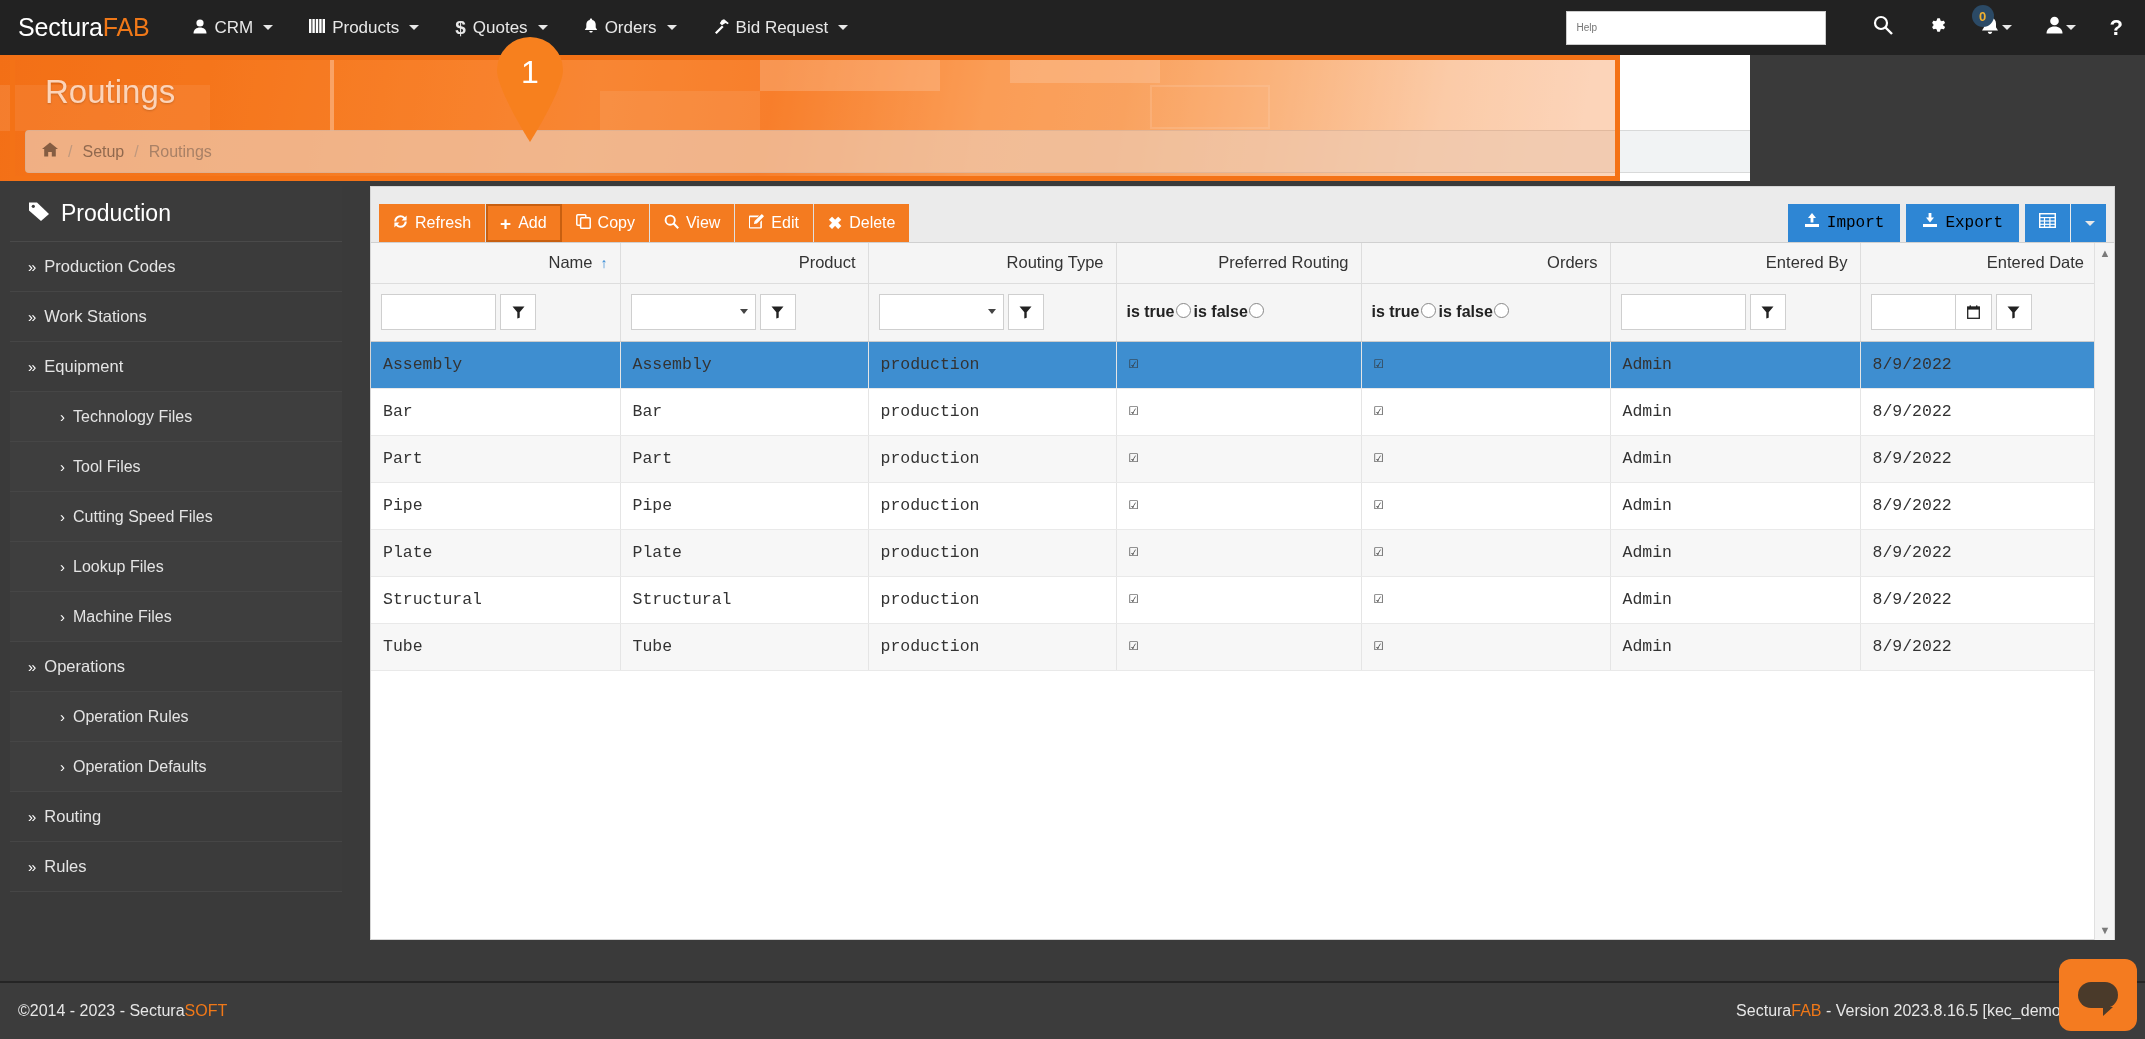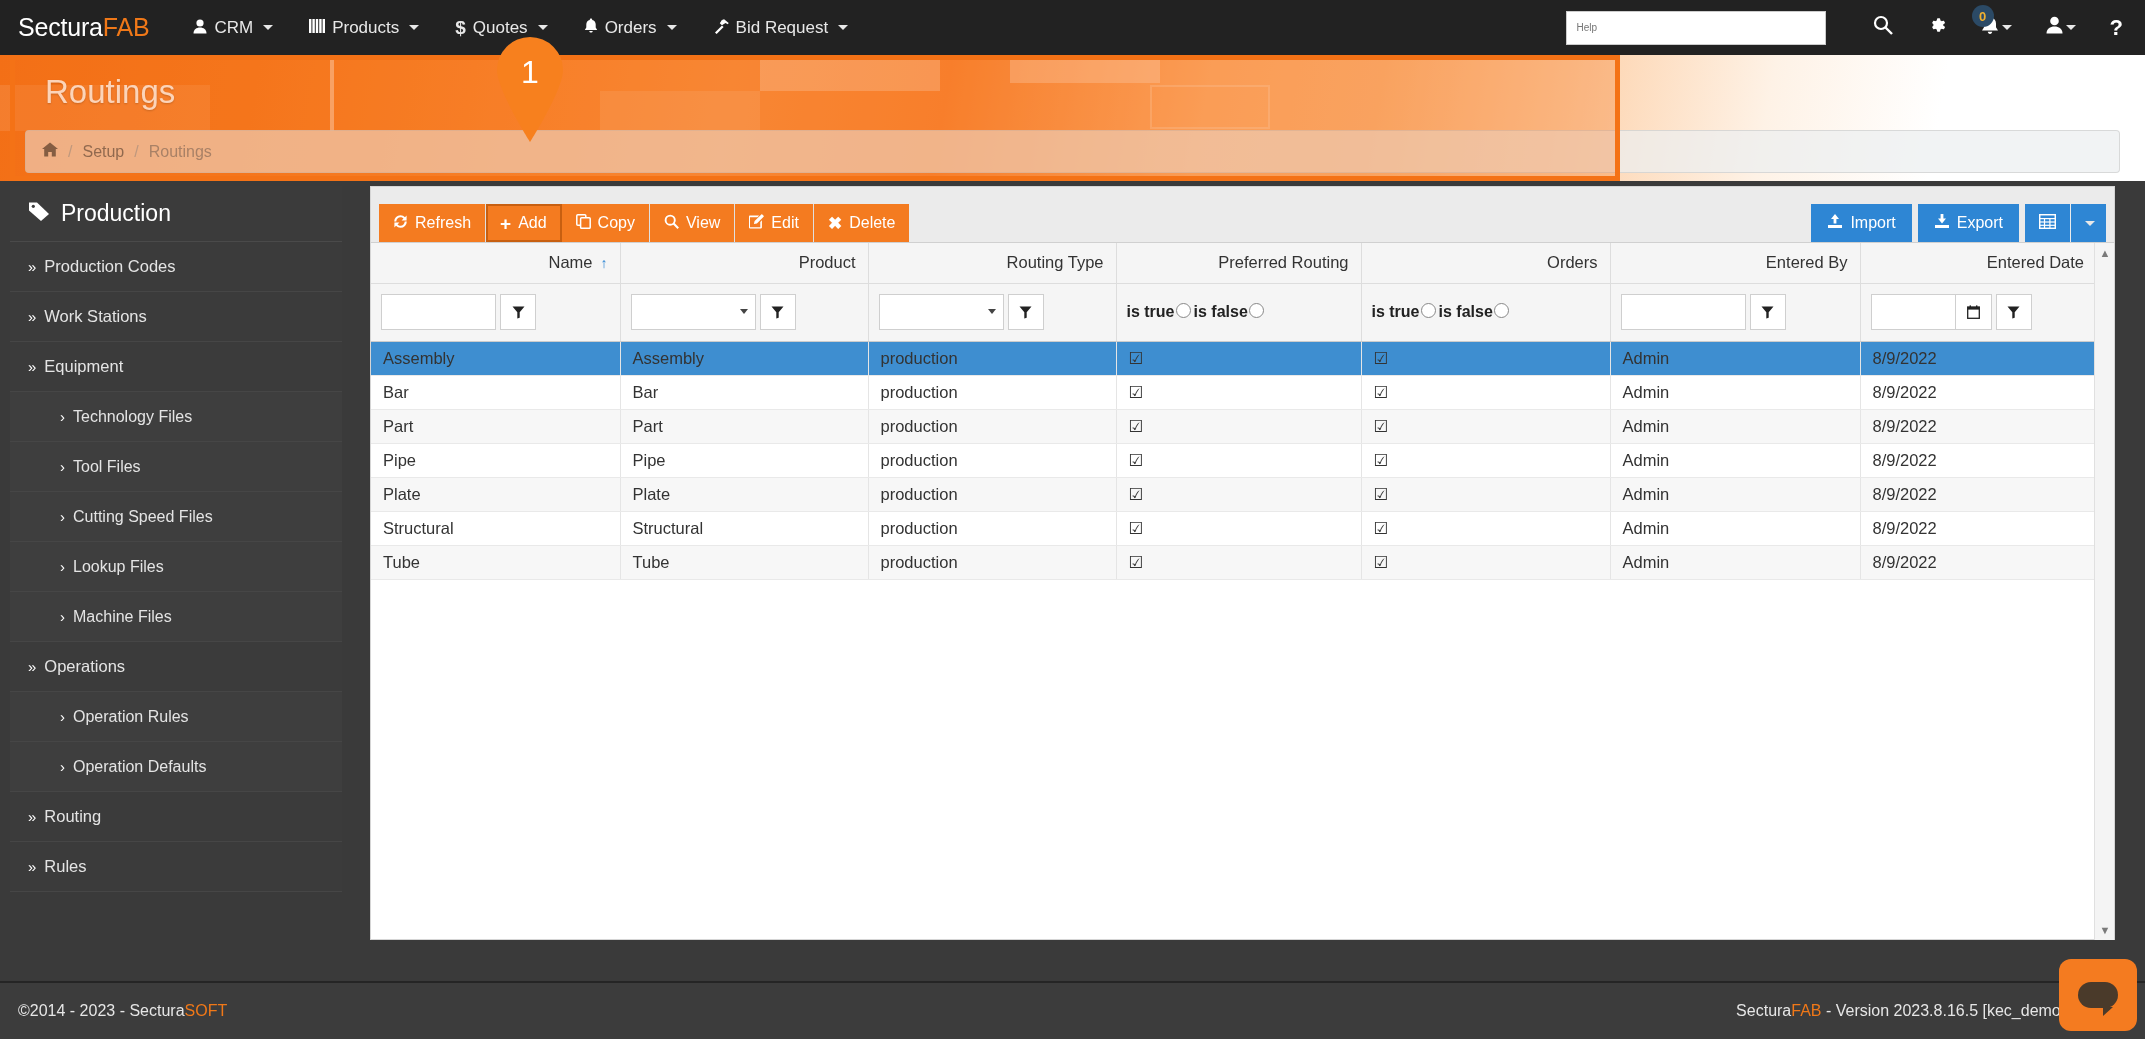--- a/index.html
+++ b/index.html
@@ -75,21 +75,21 @@
   #highlight-tint {
     position: absolute;
     left: 10px; top: 55px; width: 1610px; height: 126px;
     background: rgba(244,114,22,0.30);
     z-index: 21; pointer-events: none;
   }
 
   
   #page-header {
     position: absolute; left: 0; top: 55px;
-    width: 2145px; height: 126px;
+    width: 1750px; height: 126px;
     background: linear-gradient(100deg,
        #f36f16 0%, #f5781e 12%, #f8832c 22%,
        #fa9040 34%, #f98534 44%, #fdb071 56%,
        #fbb87f 64%, #fdd0a8 72%, #fef2e6 82%, #ffffff 90%, #ffffff 100%);
     overflow: hidden;
     z-index: 10;
   }
   .hdr-stripe { position: absolute; }
   #page-title {
     position: absolute; left: 45px; top: 18px;
@@ -166,24 +166,24 @@
     font-size: 16px; border: none; cursor: pointer;
     border-right: 1px solid #e0e0e0;
     font-family: "Liberation Sans", sans-serif;
     white-space: nowrap;
   }
   .tb-btn.focused { outline: 2px solid #c85f10; outline-offset: -2px; }
   .tb-right { margin-left: auto; display: flex; align-items: center; }
   .tb-blue {
     display: flex; align-items: center; gap: 7px;
     height: 38px; padding: 0 16px;
-    background: #2e86d4; color: #ffffff;
+    background: #2e86d4; color: #000000;
     font-size: 16px; border: none; cursor: pointer;
     margin-left: 6px;
-    font-family: Liberation Sans, sans-serif;
+    font-family: Liberation Mono, monospace;
     white-space: nowrap;
   }
   .tb-blue.icon-only { padding: 0 14px; margin-left: 6px; }
   .tb-blue.caret-only { padding: 0 11px; margin-left: 1px; }
 
   
   #grid-wrap { position: relative; height: 697px; }
   table#grid { width: 1725px; border-collapse: collapse; table-layout: fixed; }
   #grid th {
     background: #f5f5f5; text-align: right;
@@ -233,23 +233,24 @@
     display: flex; align-items: flex-start; gap: 0;
   }
   .radio-c {
     display: inline-block; width: 15px; height: 15px;
     border: 1px solid #888; border-radius: 50%;
     background: #fff; margin: 0 3px 0 1px; cursor: pointer;
     vertical-align: middle;
   }
   #grid td.data-cell {
     font-size: 16.5px; color: #333333;
-    padding: 0 12px; height: 34px;
+    padding: 0 12px; height: 47px;
     border-right: 1px solid #e5e5e5;
     border-bottom: 1px solid #e9e9e9;
+    font-family: Liberation Mono, monospace;
   }
   tr.data-row.odd td.data-cell { background: #f7f7f7; }
   tr.data-row.even td.data-cell { background: #ffffff; }
   tr.data-row.selected td.data-cell { background: #3e8ed0; color: #ffffff; border-right-color:#5a9fd8; border-bottom-color:#5a9fd8; }
   .chk { font-size: 17px; line-height: 1; }
 
   
   #vscroll {
     position: absolute; right: 0; top: 0; width: 20px; height: 697px;
     background: #f4f4f4; border-left: 1px solid #e0e0e0;

